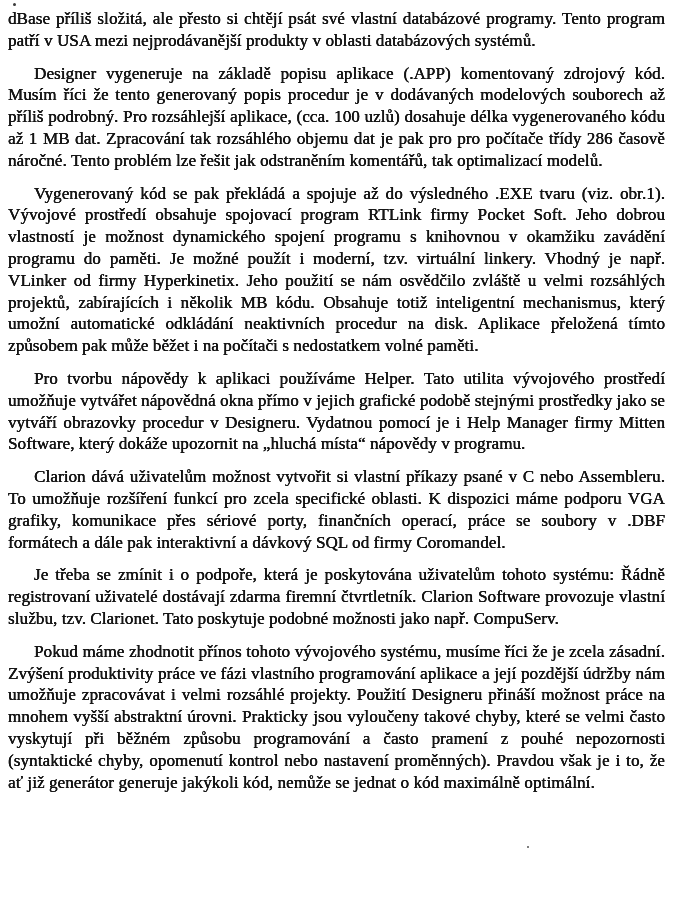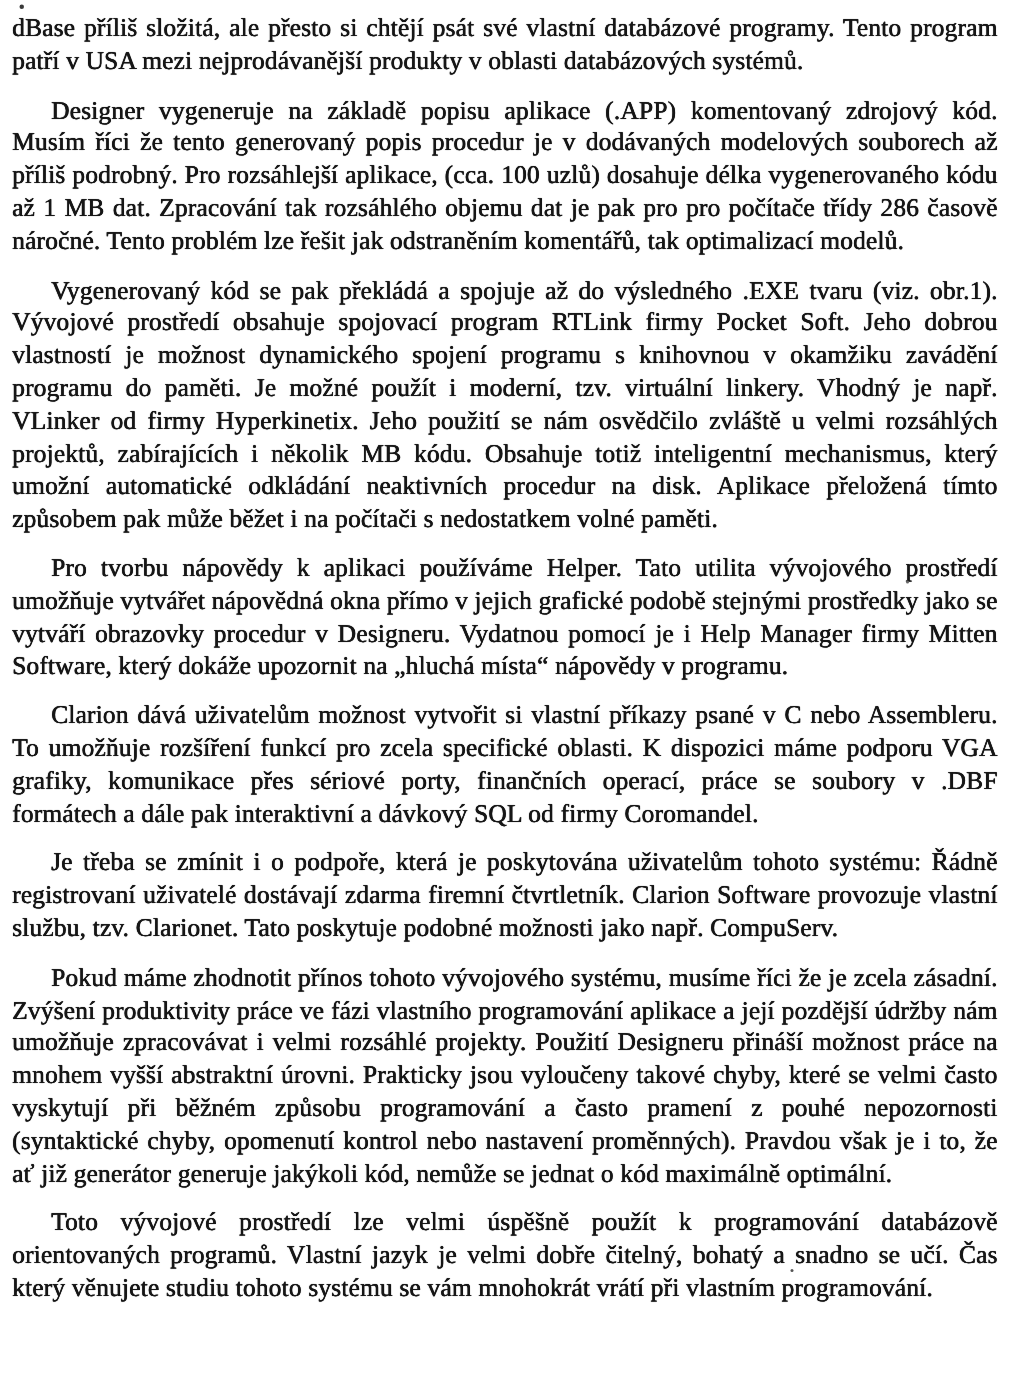--- a/index.html
+++ b/index.html
@@ -51,14 +51,13 @@
   <span class="artifact-dot a2"></span>
   <span class="artifact-dot a3"></span>
 
   <p class="para">dBase příliš složitá, ale přesto si chtějí psát své vlastní databázové programy. Tento program patří v USA mezi nejprodávanější produkty v oblasti databázových systémů.</p>
   <p class="para indent">Designer vygeneruje na základě popisu aplikace (.APP) komentovaný zdrojový kód. Musím říci že tento generovaný popis procedur je v dodávaných modelových souborech až příliš podrobný. Pro rozsáhlejší aplikace, (cca. 100 uzlů) dosahuje délka vygenerovaného kódu až 1 MB dat. Zpracování tak rozsáhlého objemu dat je pak pro pro počítače třídy 286 časově náročné. Tento problém lze řešit jak odstraněním komentářů, tak optimalizací modelů.</p>
   <p class="para indent">Vygenerovaný kód se pak překládá a spojuje až do výsledného .EXE tvaru (viz. obr.1). Vývojové prostředí obsahuje spojovací program RTLink firmy Pocket Soft. Jeho dobrou vlastností je možnost dynamického spojení programu s knihovnou v okamžiku zavádění programu do paměti. Je možné použít i moderní, tzv. virtuální linkery. Vhodný je např. VLinker od firmy Hyperkinetix. Jeho použití se nám osvědčilo zvláště u velmi rozsáhlých projektů, zabírajících i několik MB kódu. Obsahuje totiž inteligentní mechanismus, který umožní automatické odkládání neaktivních procedur na disk. Aplikace přeložená tímto způsobem pak může běžet i na počítači s nedostatkem volné paměti.</p>
   <p class="para indent">Pro tvorbu nápovědy k aplikaci používáme Helper. Tato utilita vývojového prostředí umožňuje vytvářet nápovědná okna přímo v jejich grafické podobě stejnými prostředky jako se vytváří obrazovky procedur v Designeru. Vydatnou pomocí je i Help Manager firmy Mitten Software, který dokáže upozornit na „hluchá místa“ nápovědy v programu.</p>
   <p class="para indent">Clarion dává uživatelům možnost vytvořit si vlastní příkazy psané v C nebo Assembleru. To umožňuje rozšíření funkcí pro zcela specifické oblasti. K dispozici máme podporu VGA grafiky, komunikace přes sériové porty, finančních operací, práce se soubory v .DBF formátech a dále pak interaktivní a dávkový SQL od firmy Coromandel.</p>
   <p class="para indent">Je třeba se zmínit i o podpoře, která je poskytována uživatelům tohoto systému: Řádně registrovaní uživatelé dostávají zdarma firemní čtvrtletník. Clarion Software provozuje vlastní službu, tzv. Clarionet. Tato poskytuje podobné možnosti jako např. CompuServ.</p>
   <p class="para indent">Pokud máme zhodnotit přínos tohoto vývojového systému, musíme říci že je zcela zásadní. Zvýšení produktivity práce ve fázi vlastního programování aplikace a její pozdější údržby nám umožňuje zpracovávat i velmi rozsáhlé projekty. Použití Designeru přináší možnost práce na mnohem vyšší abstraktní úrovni. Prakticky jsou vyloučeny takové chyby, které se velmi často vyskytují při běžném způsobu programování a často pramení z pouhé nepozornosti (syntaktické chyby, opomenutí kontrol nebo nastavení proměnných). Pravdou však je i to, že ať již generátor generuje jakýkoli kód, nemůže se jednat o kód maximálně optimální.</p>
-  <p class="para indent">Toto vývojové prostředí lze velmi úspěšně použít k programování databázově orientovaných programů. Vlastní jazyk je velmi dobře čitelný, bohatý a snadno se učí. Čas který věnujete studiu tohoto systému se vám mnohokrát vrátí při vlastním programování.</p>
 </div>
 
 </body></html>

